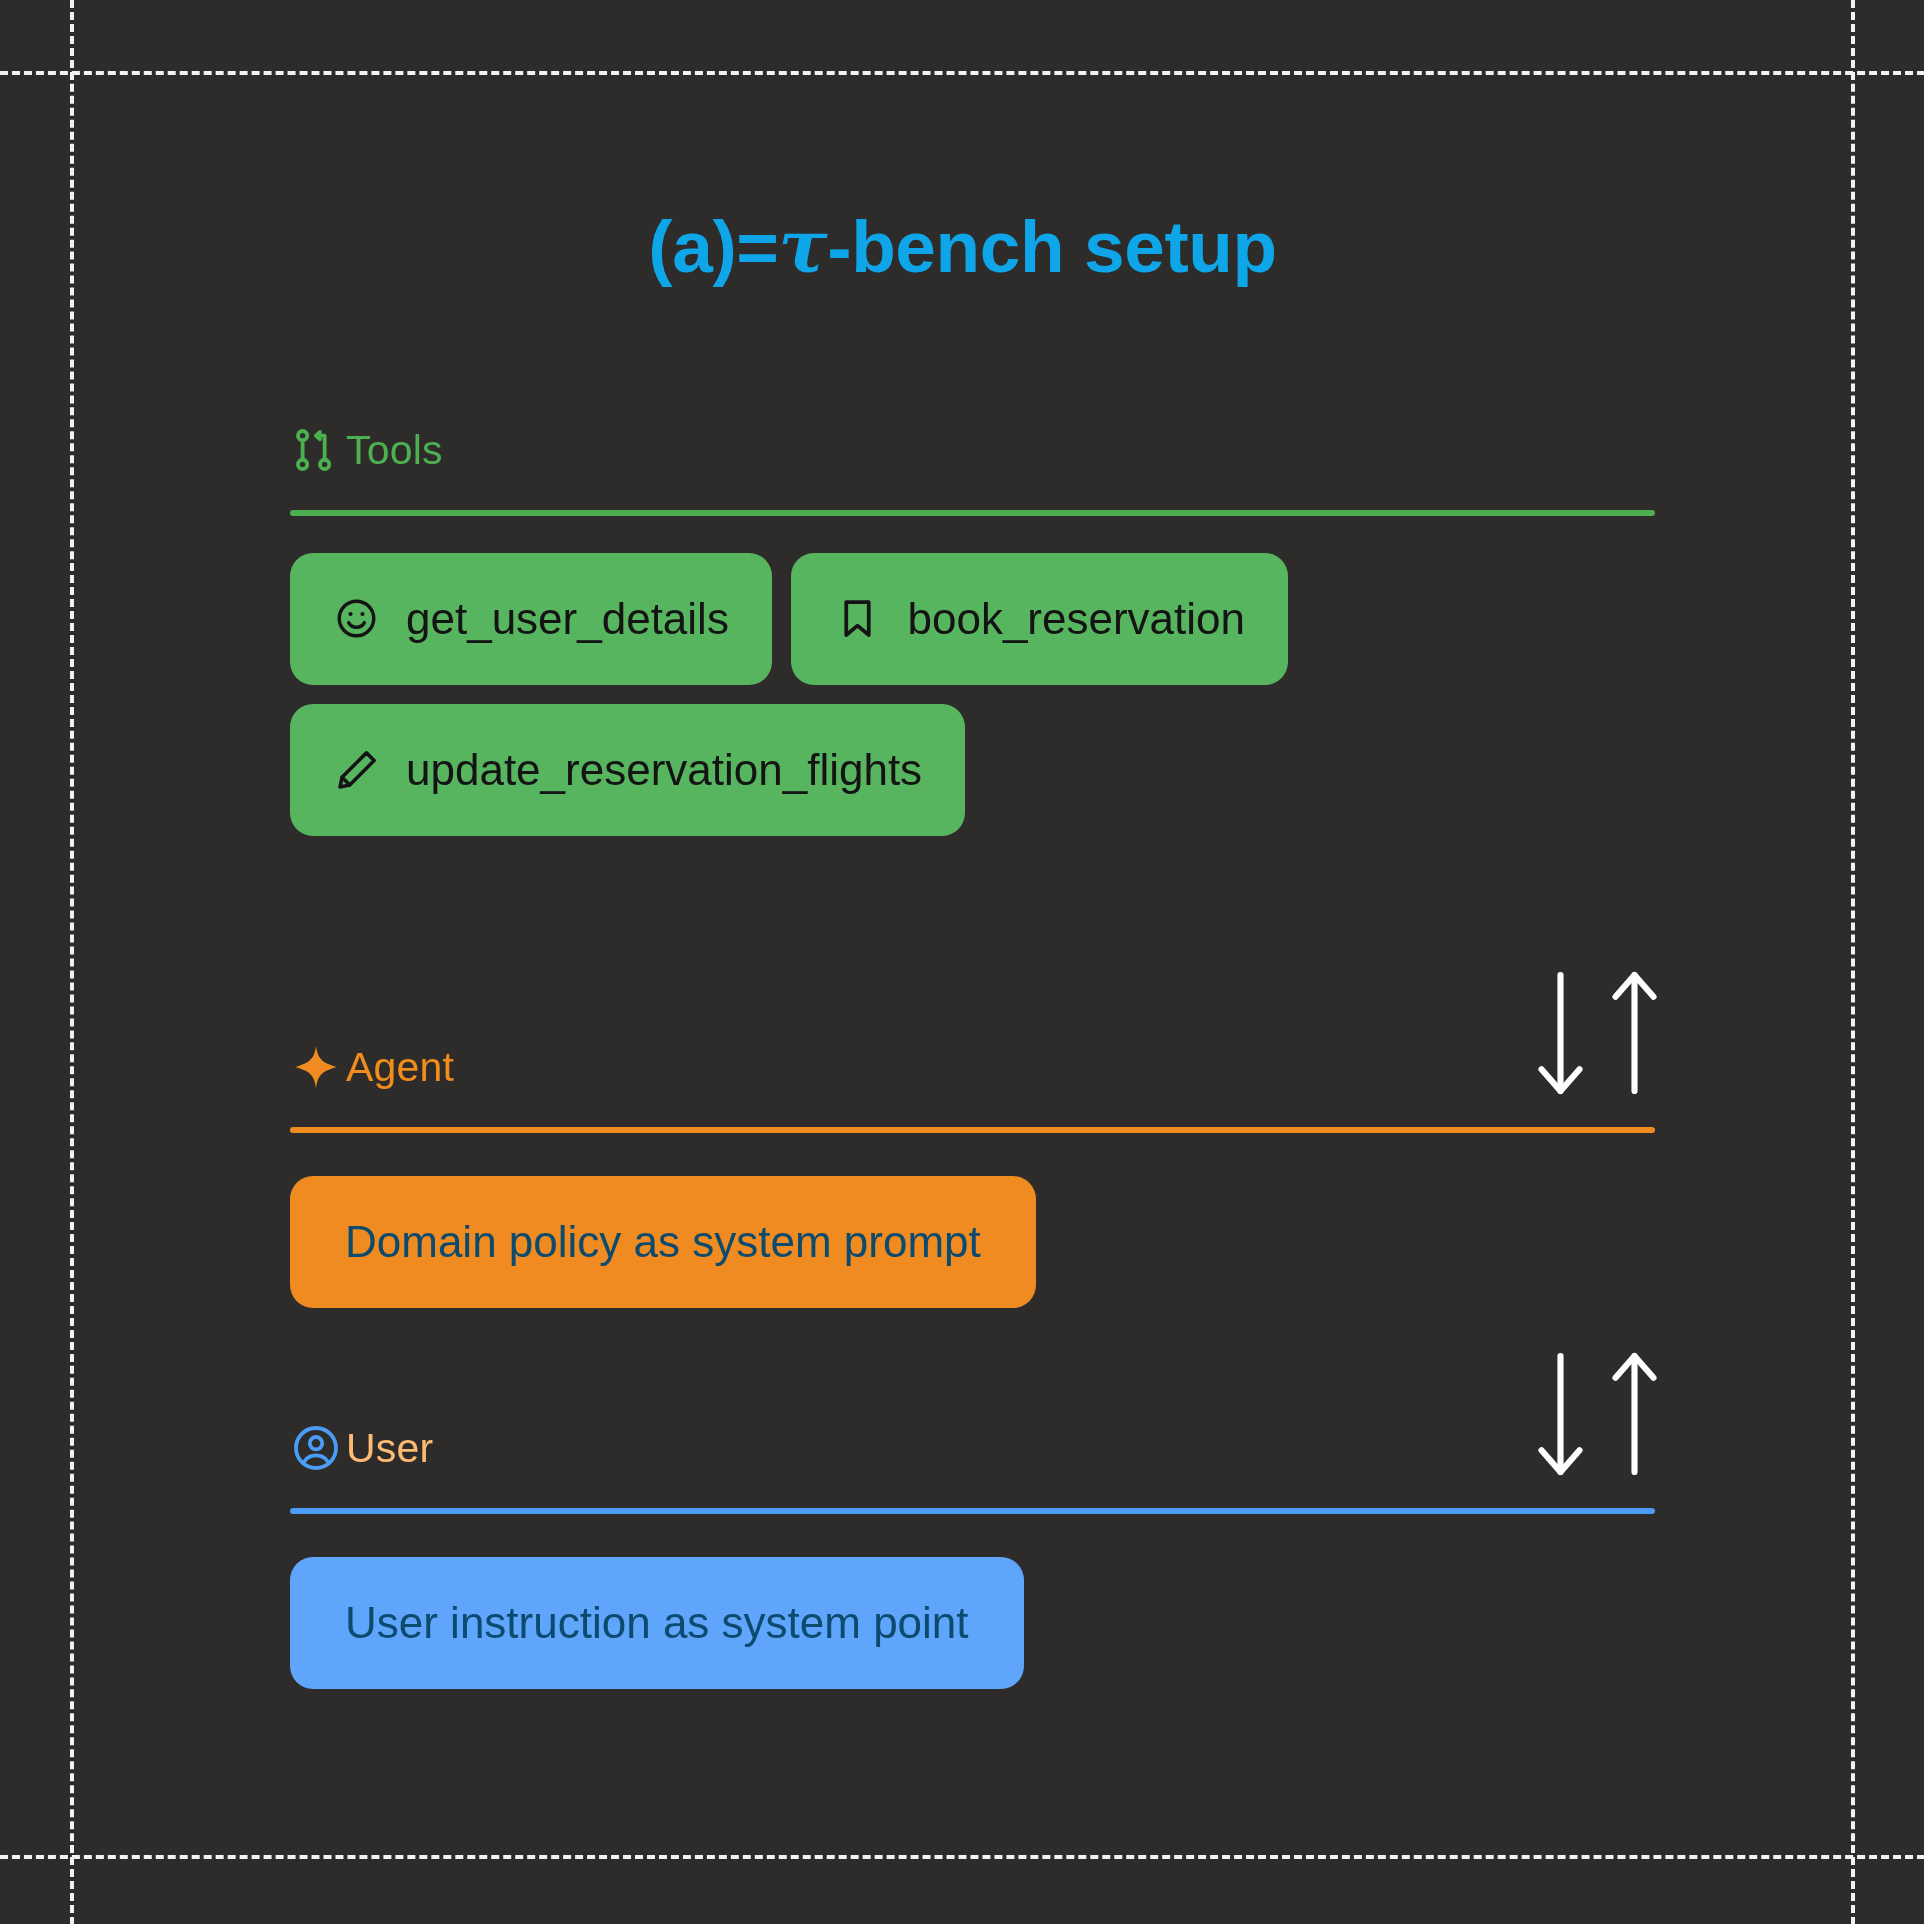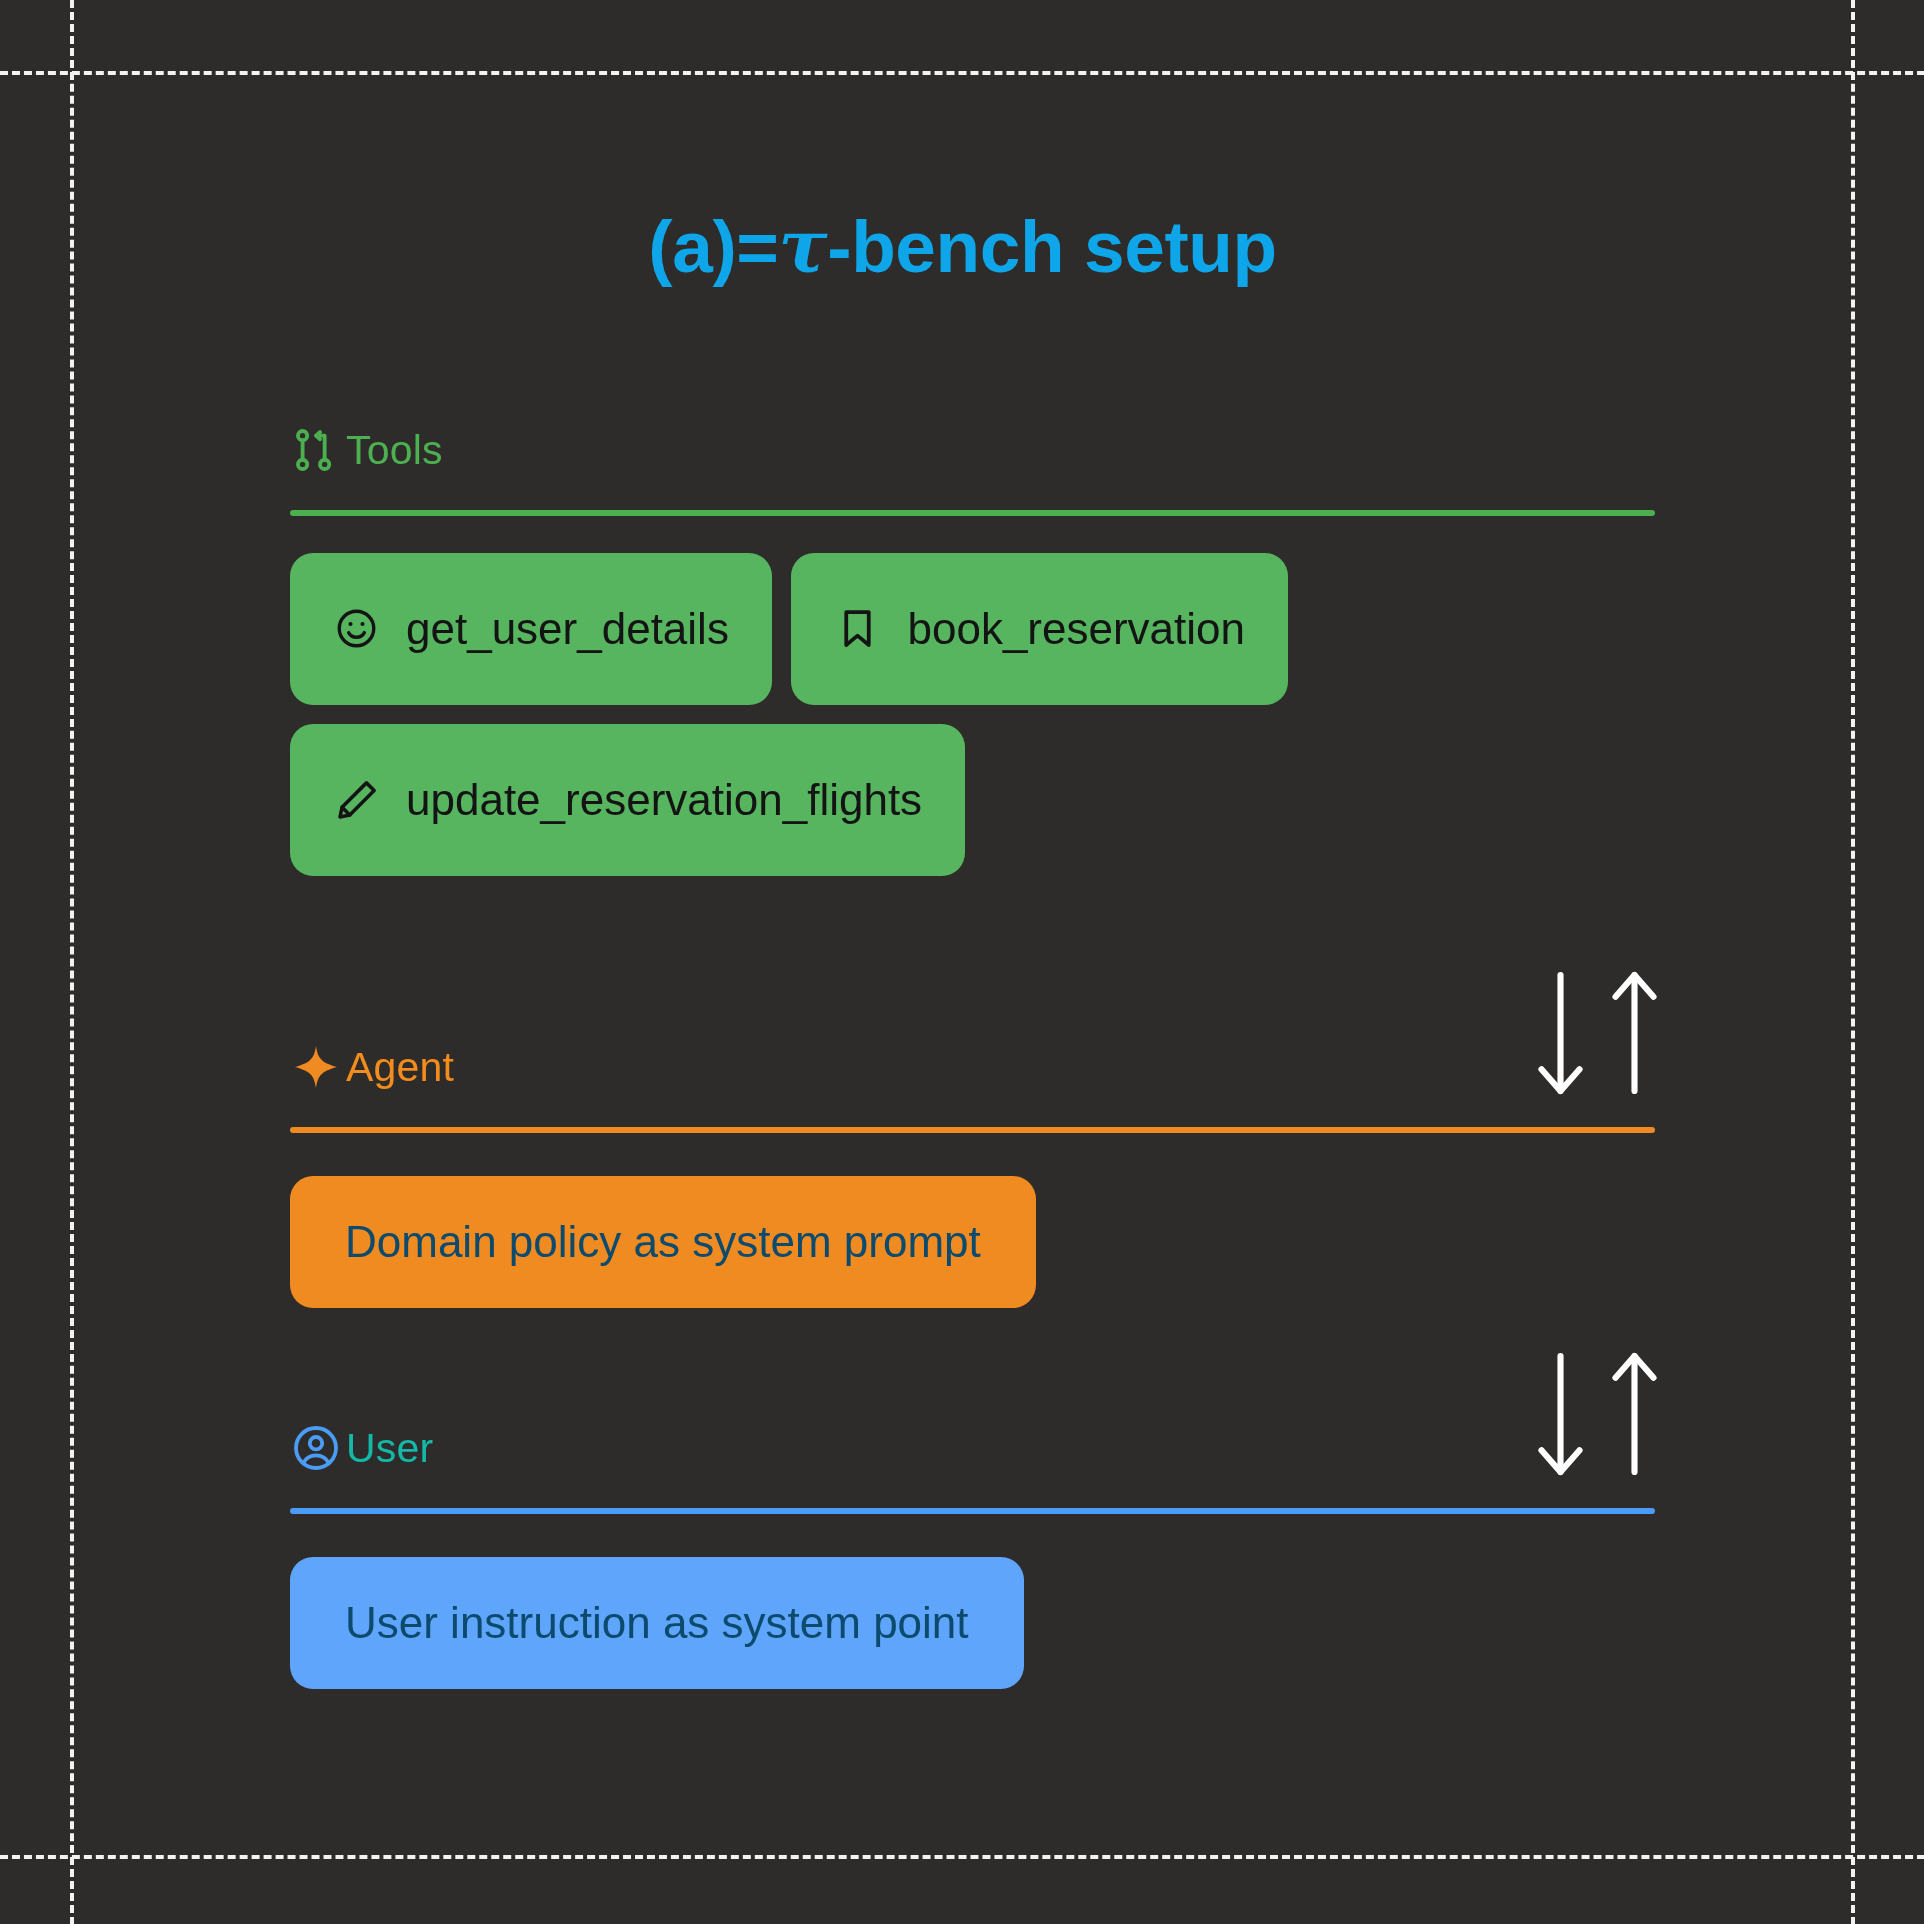--- a/index.html
+++ b/index.html
@@ -42,21 +42,21 @@
 
   .sec-head {
     display: flex; align-items: center; gap: 4px;
     height: 62px; position: relative;
   }
   .sec-icon { width: 52px; height: 52px; display: flex; align-items: center; justify-content: center; flex: 0 0 auto; }
   .sec-icon svg { display: block; }
   .sec-label { font-size: 41px; font-weight: 400; letter-spacing: 0.2px; }
   .sec-tools .sec-label { color: #4caf50; }
   .sec-agent .sec-label { color: #f28c1c; }
-  .sec-user  .sec-label { color: #14b8a6; }
+  .sec-user  .sec-label { color: #fdba74; }
 
   .divider { height: 6.2px; border-radius: 3.6px; margin-top: 28.5px; width: 1365px; }
   .div-green  { background: #4caf50; }
   .div-orange { background: #ef8b20; }
   .div-blue   { background: #4a9cf6; }
 
   
   .arrows {
     position: absolute; right: -7.1px; top: -70px;
     display: flex; gap: 19.6px; align-items: center;
@@ -64,21 +64,21 @@
   .arrows svg { display: block; }
 
   
   .pill-wrap {
     display: flex; flex-wrap: wrap; gap: 19.6px 19.6px;
     margin-top: 37px; width: 1365px;
   }
   .pill {
     background: #57b45f;
     border-radius: 23px;
-    height: 152px;
+    height: 132px;
     display: flex; align-items: center; gap: 27px;
     padding: 11px 43px;
     color: #141414;
     font-size: 44px;
     white-space: nowrap;
   }
   .pill .p-icon { width: 46px; height: 46px; display: flex; align-items: center; justify-content: center; flex: 0 0 auto; }
   .pill .p-icon svg { display: block; }
 
   

